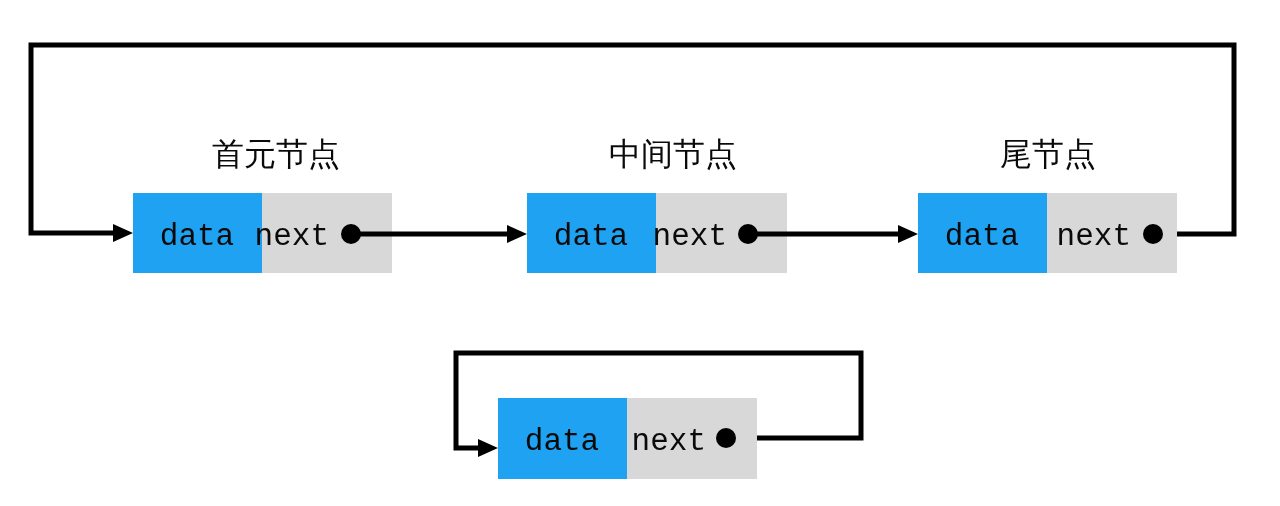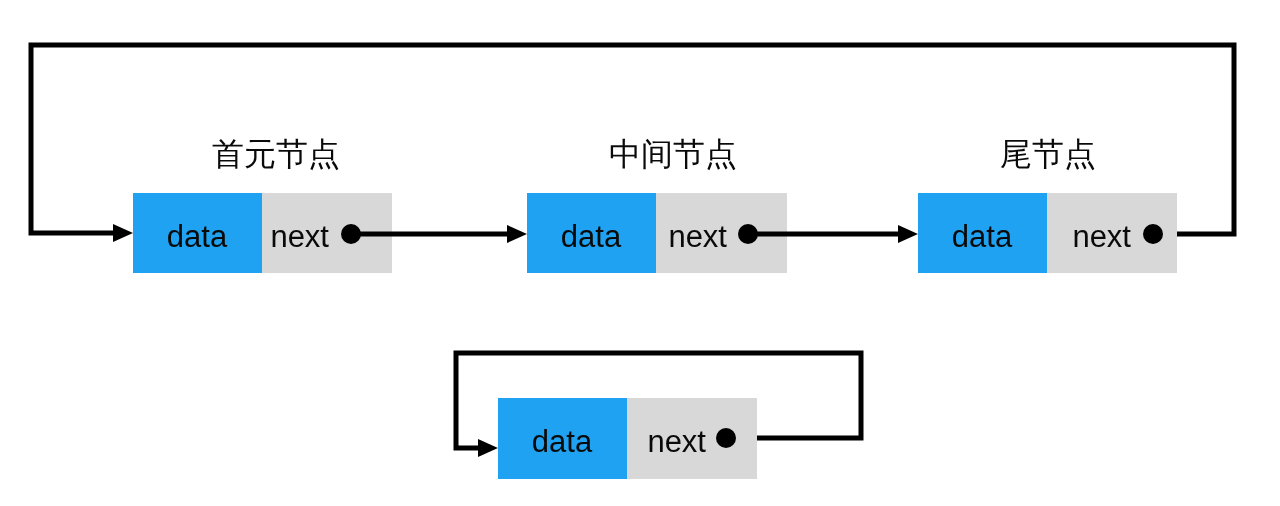--- a/index.html
+++ b/index.html
@@ -5,21 +5,21 @@
   html, body {
     margin: 0;
     padding: 0;
     background: #ffffff;
   }
   .canvas {
     position: relative;
     width: 1280px;
     height: 506px;
     background: #ffffff;
-    font-family: Liberation Sans, sans-serif;
+    font-family: Liberation Mono, monospace;
     overflow: hidden;
   }
   svg { display: block; }
   .link-line {
     fill: none;
     stroke: #000000;
     stroke-width: 5;
     stroke-linecap: butt;
     stroke-linejoin: miter;
   }

